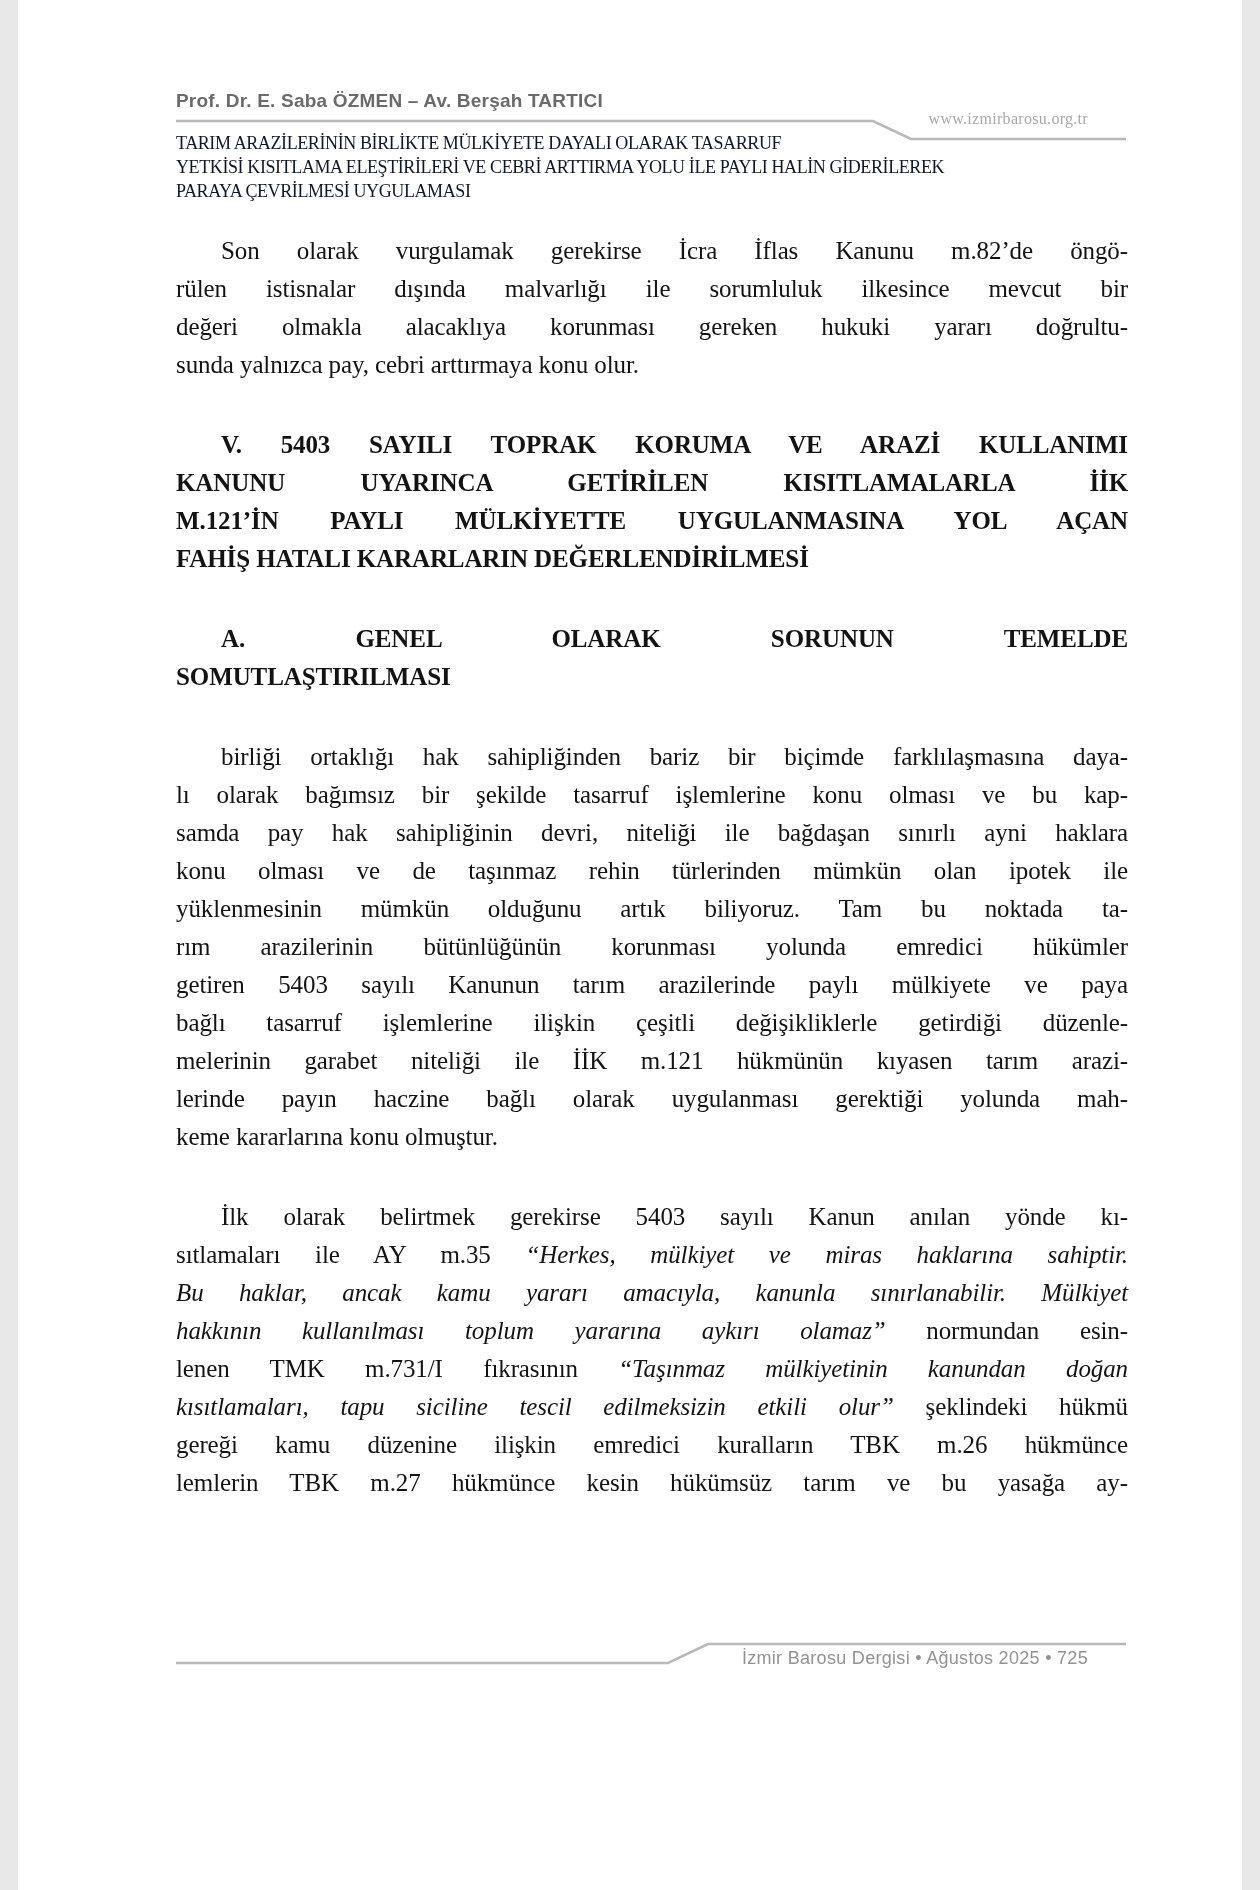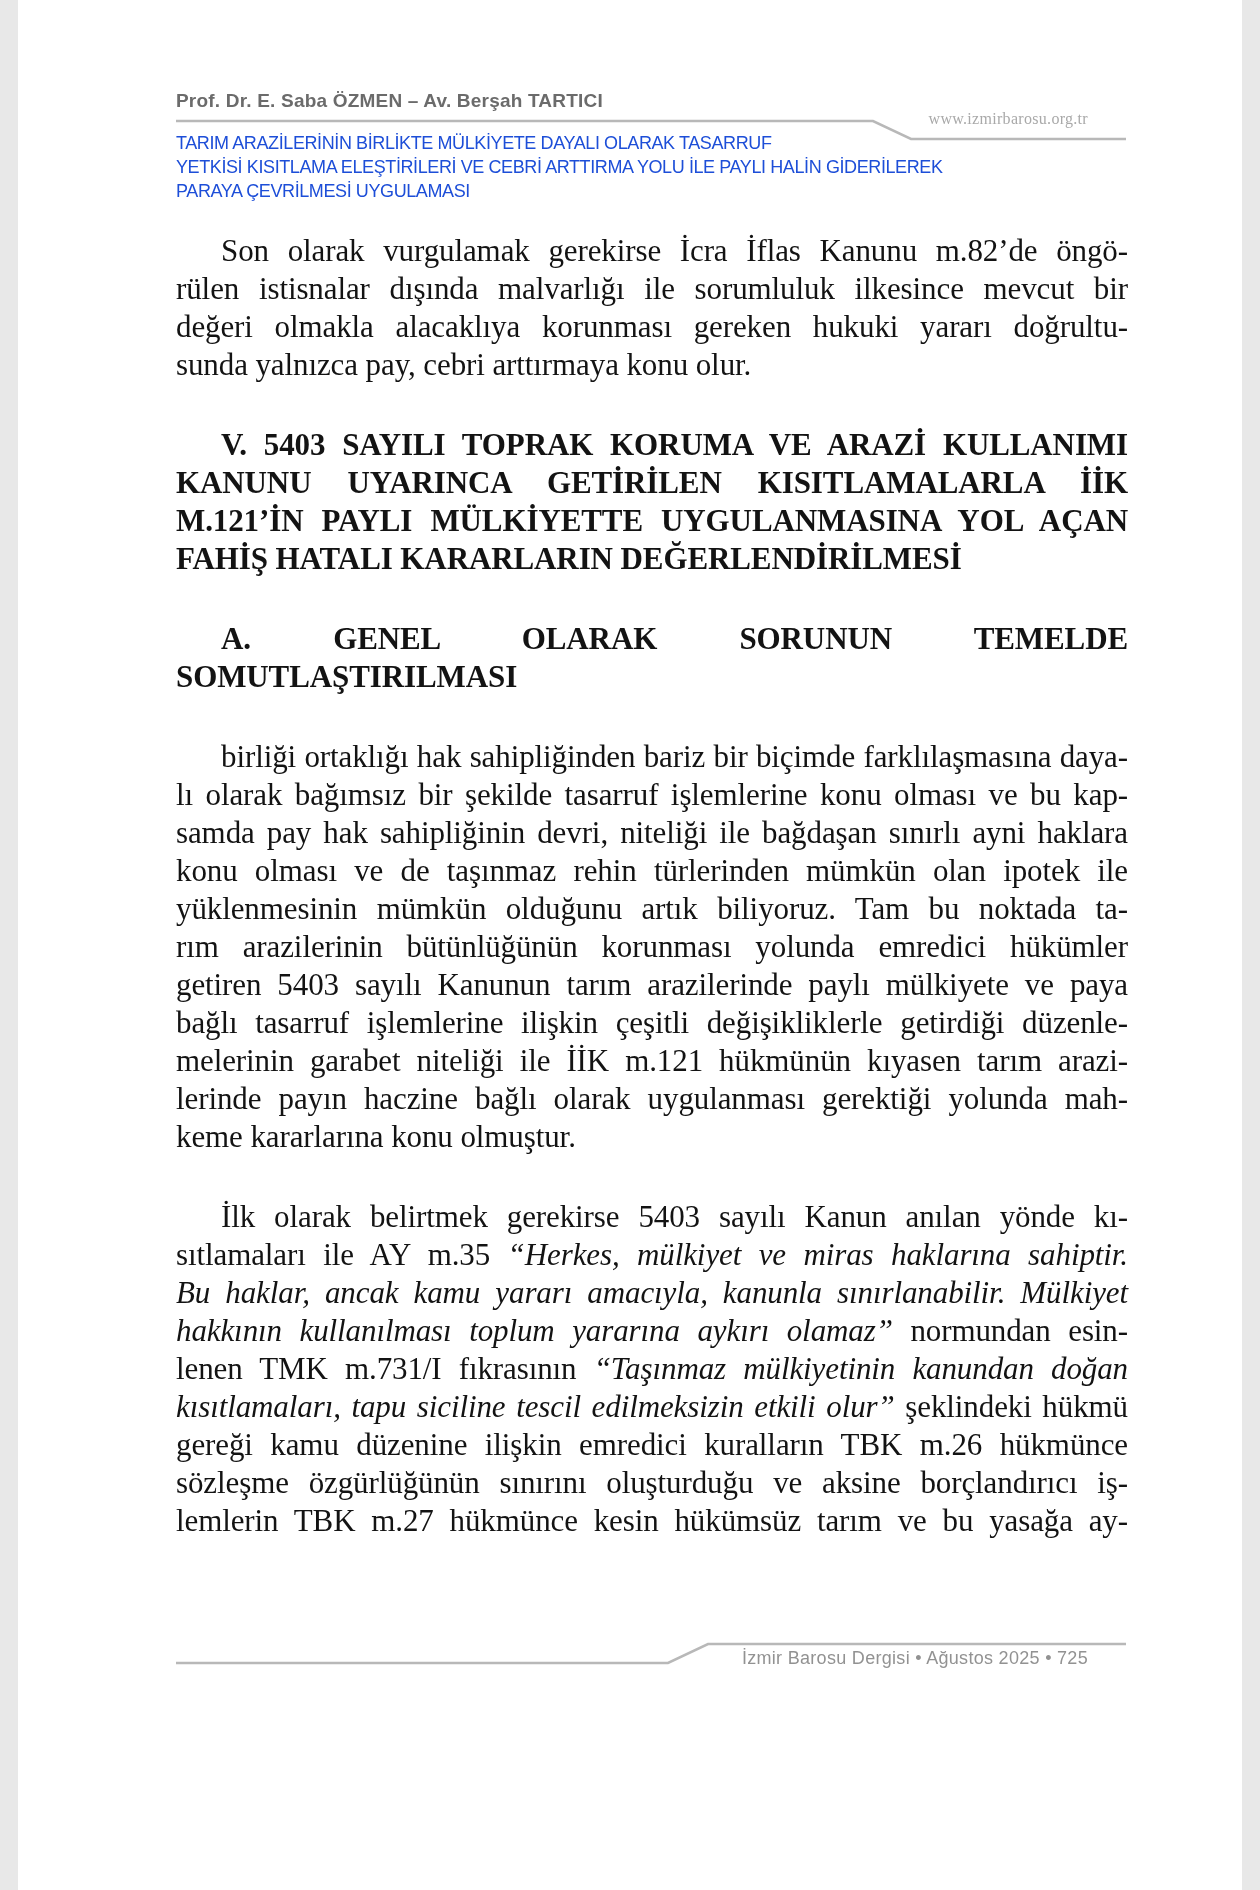--- a/index.html
+++ b/index.html
@@ -23,29 +23,29 @@
     position:absolute; left:158px; top:112px; width:952px; height:32px;
   }
   .site-url {
     position:absolute; top:110px; right:154px;
     font-family:Liberation Serif, serif;
     font-weight:300; font-size:16px; letter-spacing:0.3px;
     color:#a9a9a9;
   }
   .article-title {
     position:absolute; left:158px; top:131px; width:952px;
-    font-family:Liberation Sans, sans-serif;
+    font-family:Liberation Serif, serif;
     font-weight:400; font-size:18px; line-height:24px;
     letter-spacing:-0.4px;
-    color:#1d4ed8;
+    color:#0f172a;
   }
   
   .content {
     position:absolute; left:158px; top:232px; width:952px;
-    font-size:31px; line-height:38px; color:#131313;
+    font-size:25px; line-height:38px; color:#131313;
     letter-spacing:-0.1px;
   }
   .block { margin:0; }
   .block + .block { margin-top:42px; }
   .block.heading { font-weight:bold; }
   .line {
     text-align:justify;
     text-align-last:justify;
     height:38px; overflow:visible;
   }
@@ -114,21 +114,20 @@
         <div class="line last"><span>keme kararlarına konu olmuştur.</span></div>
       </div>
       <div class="block body">
         <div class="line"><span>İlk olarak belirtmek gerekirse 5403 sayılı Kanun anılan yönde kı-</span></div>
         <div class="line"><span>sıtlamaları ile AY m.35 </span><span class="it">“Herkes, mülkiyet ve miras haklarına sahiptir.</span></div>
         <div class="line"><span class="it">Bu haklar, ancak kamu yararı amacıyla, kanunla sınırlanabilir. Mülkiyet</span></div>
         <div class="line"><span class="it">hakkının kullanılması toplum yararına aykırı olamaz”</span><span> normundan esin-</span></div>
         <div class="line"><span>lenen TMK m.731/I fıkrasının </span><span class="it">“Taşınmaz mülkiyetinin kanundan doğan</span></div>
         <div class="line"><span class="it">kısıtlamaları, tapu siciline tescil edilmeksizin etkili olur”</span><span> şeklindeki hükmü</span></div>
         <div class="line"><span>gereği kamu düzenine ilişkin emredici kuralların TBK m.26 hükmünce</span></div>
-        <div class="line"><span>sözleşme özgürlüğünün sınırını oluşturduğu ve aksine borçlandırıcı iş-</span></div>
         <div class="line"><span>lemlerin TBK m.27 hükmünce kesin hükümsüz tarım ve bu yasağa ay-</span></div>
       </div>
     </div>
 
   <svg class="footer-rule" viewBox="0 0 952 32" preserveAspectRatio="none" aria-hidden="true">
     <polyline points="0,27 492,27 532,8 950,8" fill="none" stroke="#b8b8b8" stroke-width="2.5"></polyline>
   </svg>
 
   <div class="footer-text">İzmir Barosu Dergisi • Ağustos 2025 • 725</div>
 

